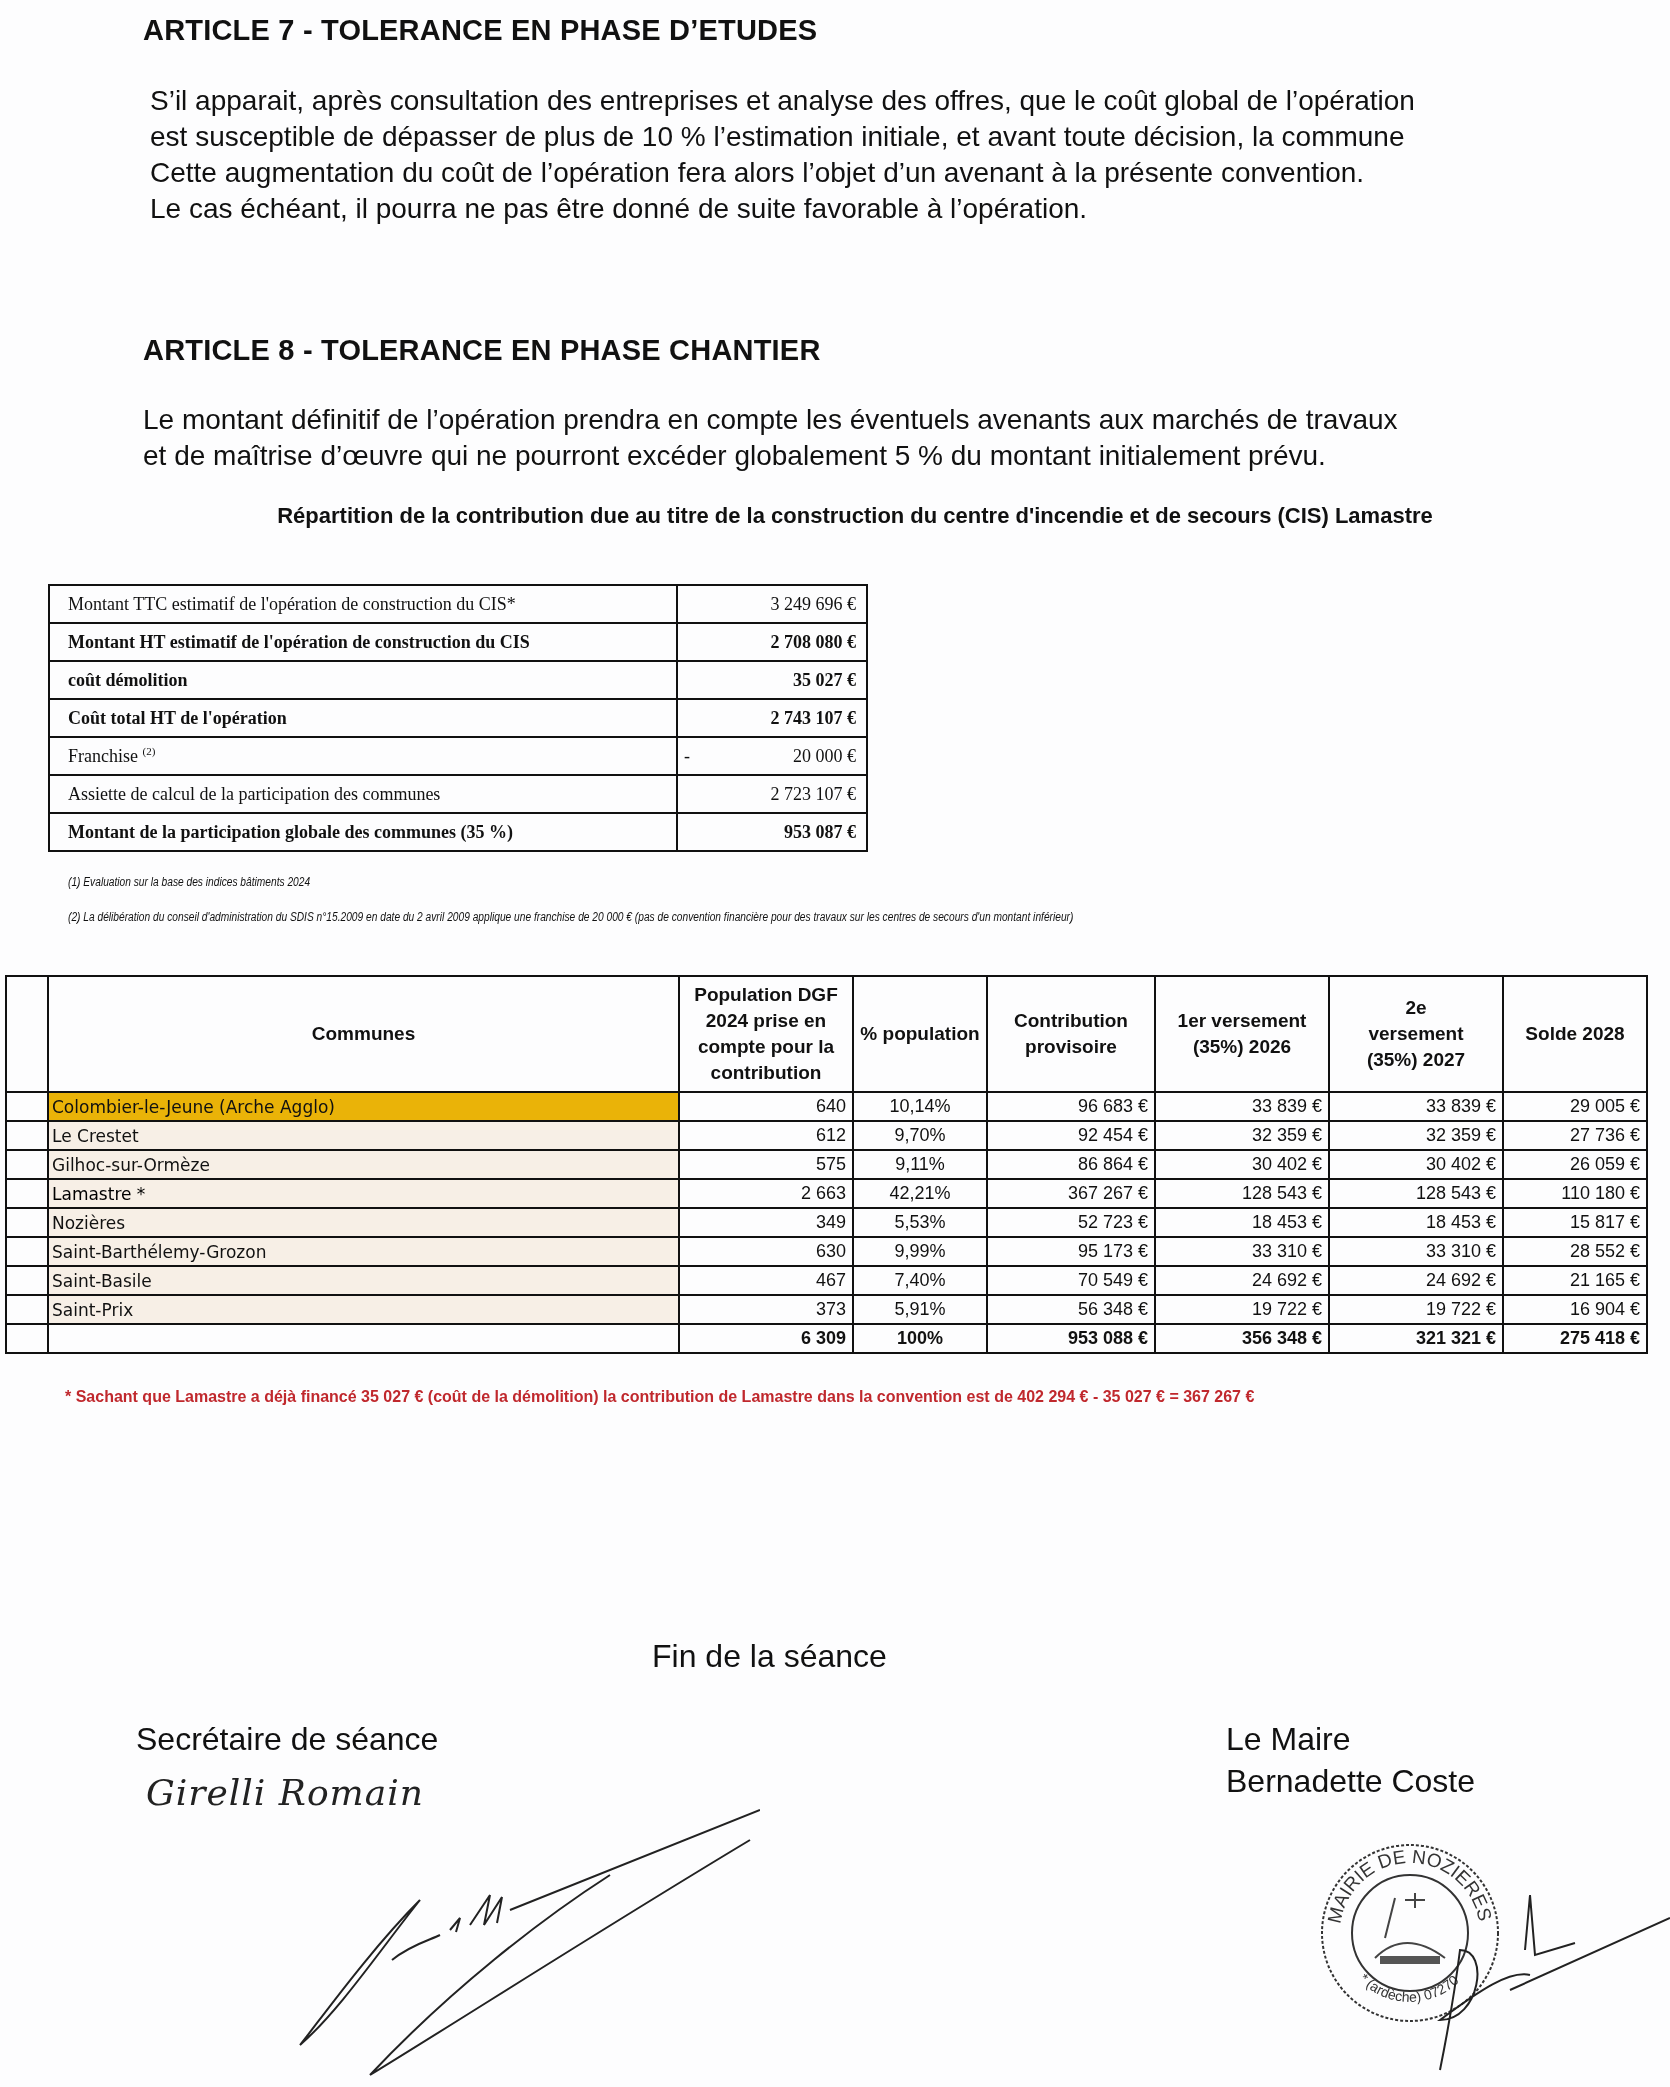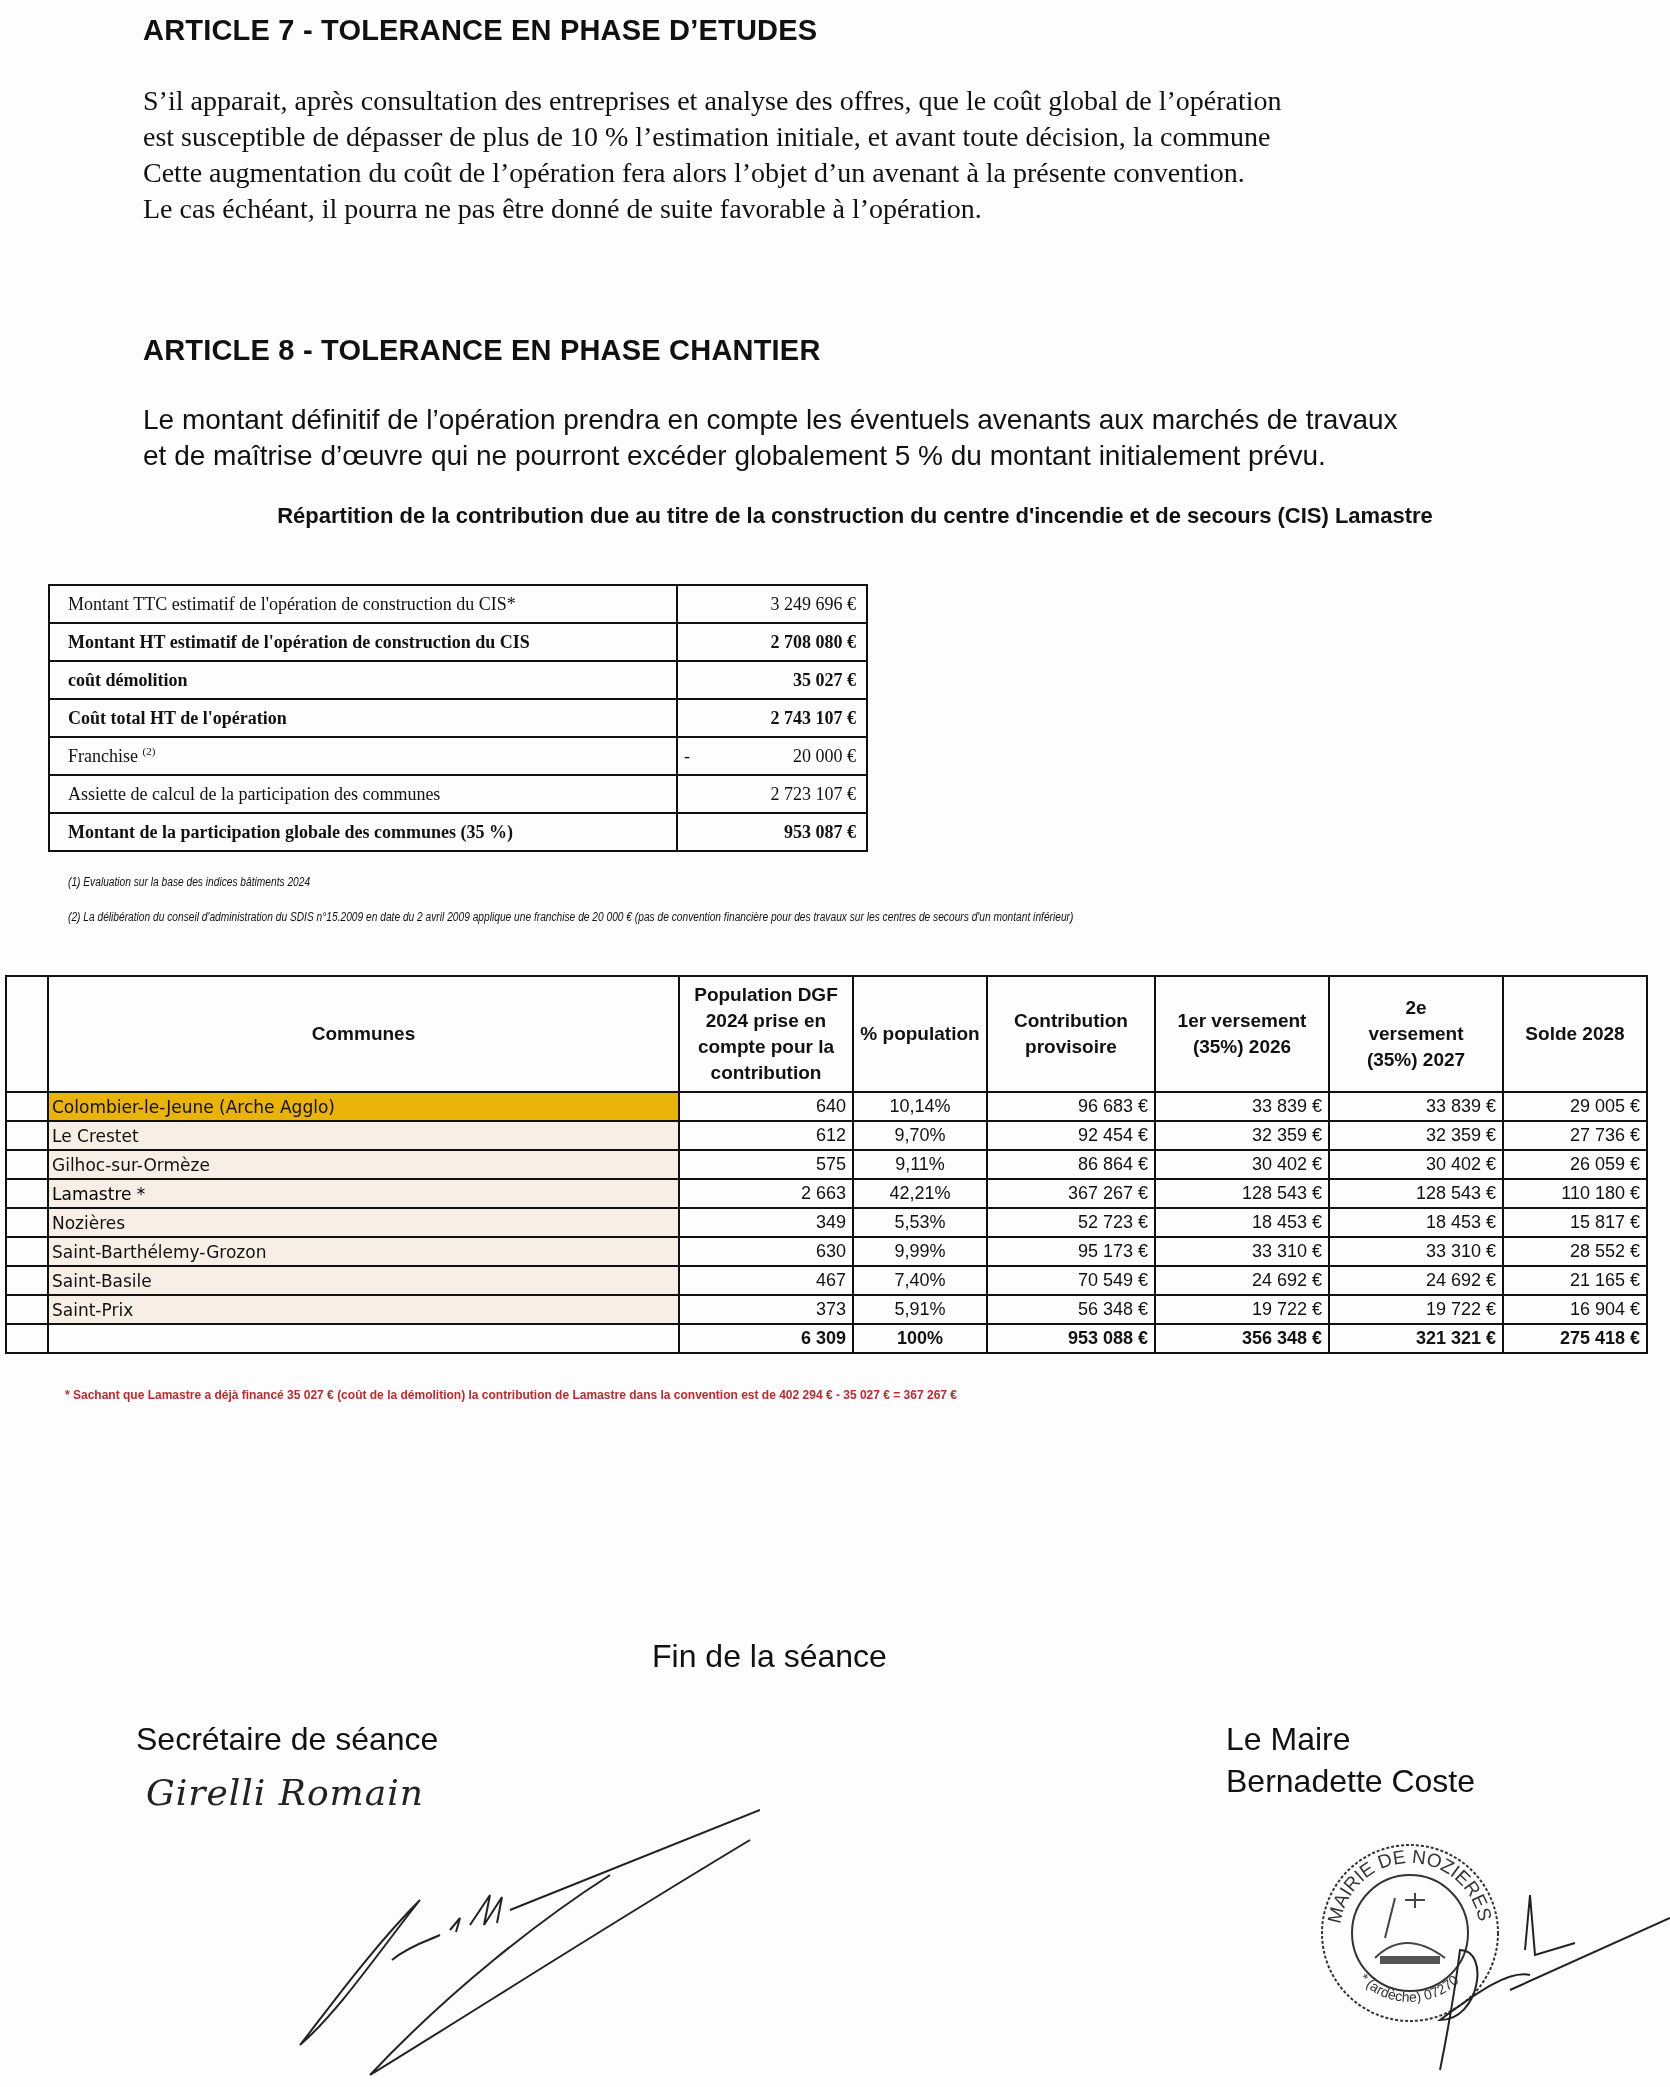--- a/index.html
+++ b/index.html
@@ -41,30 +41,30 @@
     table.communes td.c-pct { width: 120px; text-align: center; }
     table.communes td.c-con { width: 150px; }
     table.communes td.c-v1 { width: 160px; }
     table.communes td.c-v2 { width: 160px; }
     table.communes td.c-sol { width: 130px; }
     tr.r-blue td.name { background: #eab308; }
     tr.r-tan td.name { background: #f7efe6; }
     tr.r-red td.name { color: #000000; }
     td.red { color: #c0282d; }
     tr.total td { font-weight: bold; }
-    .note { color: #c0282d; font-weight: bold; font-size: 12px; }
+    .note { color: #c0282d; font-weight: bold; font-size: 16px; }
 
     .sig-text { font-size: 32px; }
     .hand { font-family: "DejaVu Serif", serif; font-style: italic; font-size: 36px; color: #222; letter-spacing: 1px; }
   </style>
 </head>
 <body>
 
 <div class="abs h-article" style="left:143px; top:14px;">ARTICLE 7 - TOLERANCE EN PHASE D’ETUDES</div>
-<div class="abs para" style="left:143px; top:83px; width:1460px;font-family:Liberation Serif, serif;">
+<div class="abs para" style="left:150px; top:83px; width:1460px;">
   <div>S’il apparait, après consultation des entreprises et analyse des offres, que le coût global de l’opération</div>
   <div>est susceptible de dépasser de plus de 10 % l’estimation initiale, et avant toute décision, la commune</div>
   <div>Cette augmentation du coût de l’opération fera alors l’objet d’un avenant à la présente convention.</div>
   <div>Le cas échéant, il pourra ne pas être donné de suite favorable à l’opération.</div>
 </div>
 
 <div class="abs h-article" style="left:143px; top:334px;">ARTICLE 8 - TOLERANCE EN PHASE CHANTIER</div>
 <div class="abs para" style="left:143px; top:402px; width:1460px;">
   <div>Le montant définitif de l’opération prendra en compte les éventuels avenants aux marchés de travaux</div>
   <div>et de maîtrise d’œuvre qui ne pourront excéder globalement 5 % du montant initialement prévu.</div>

